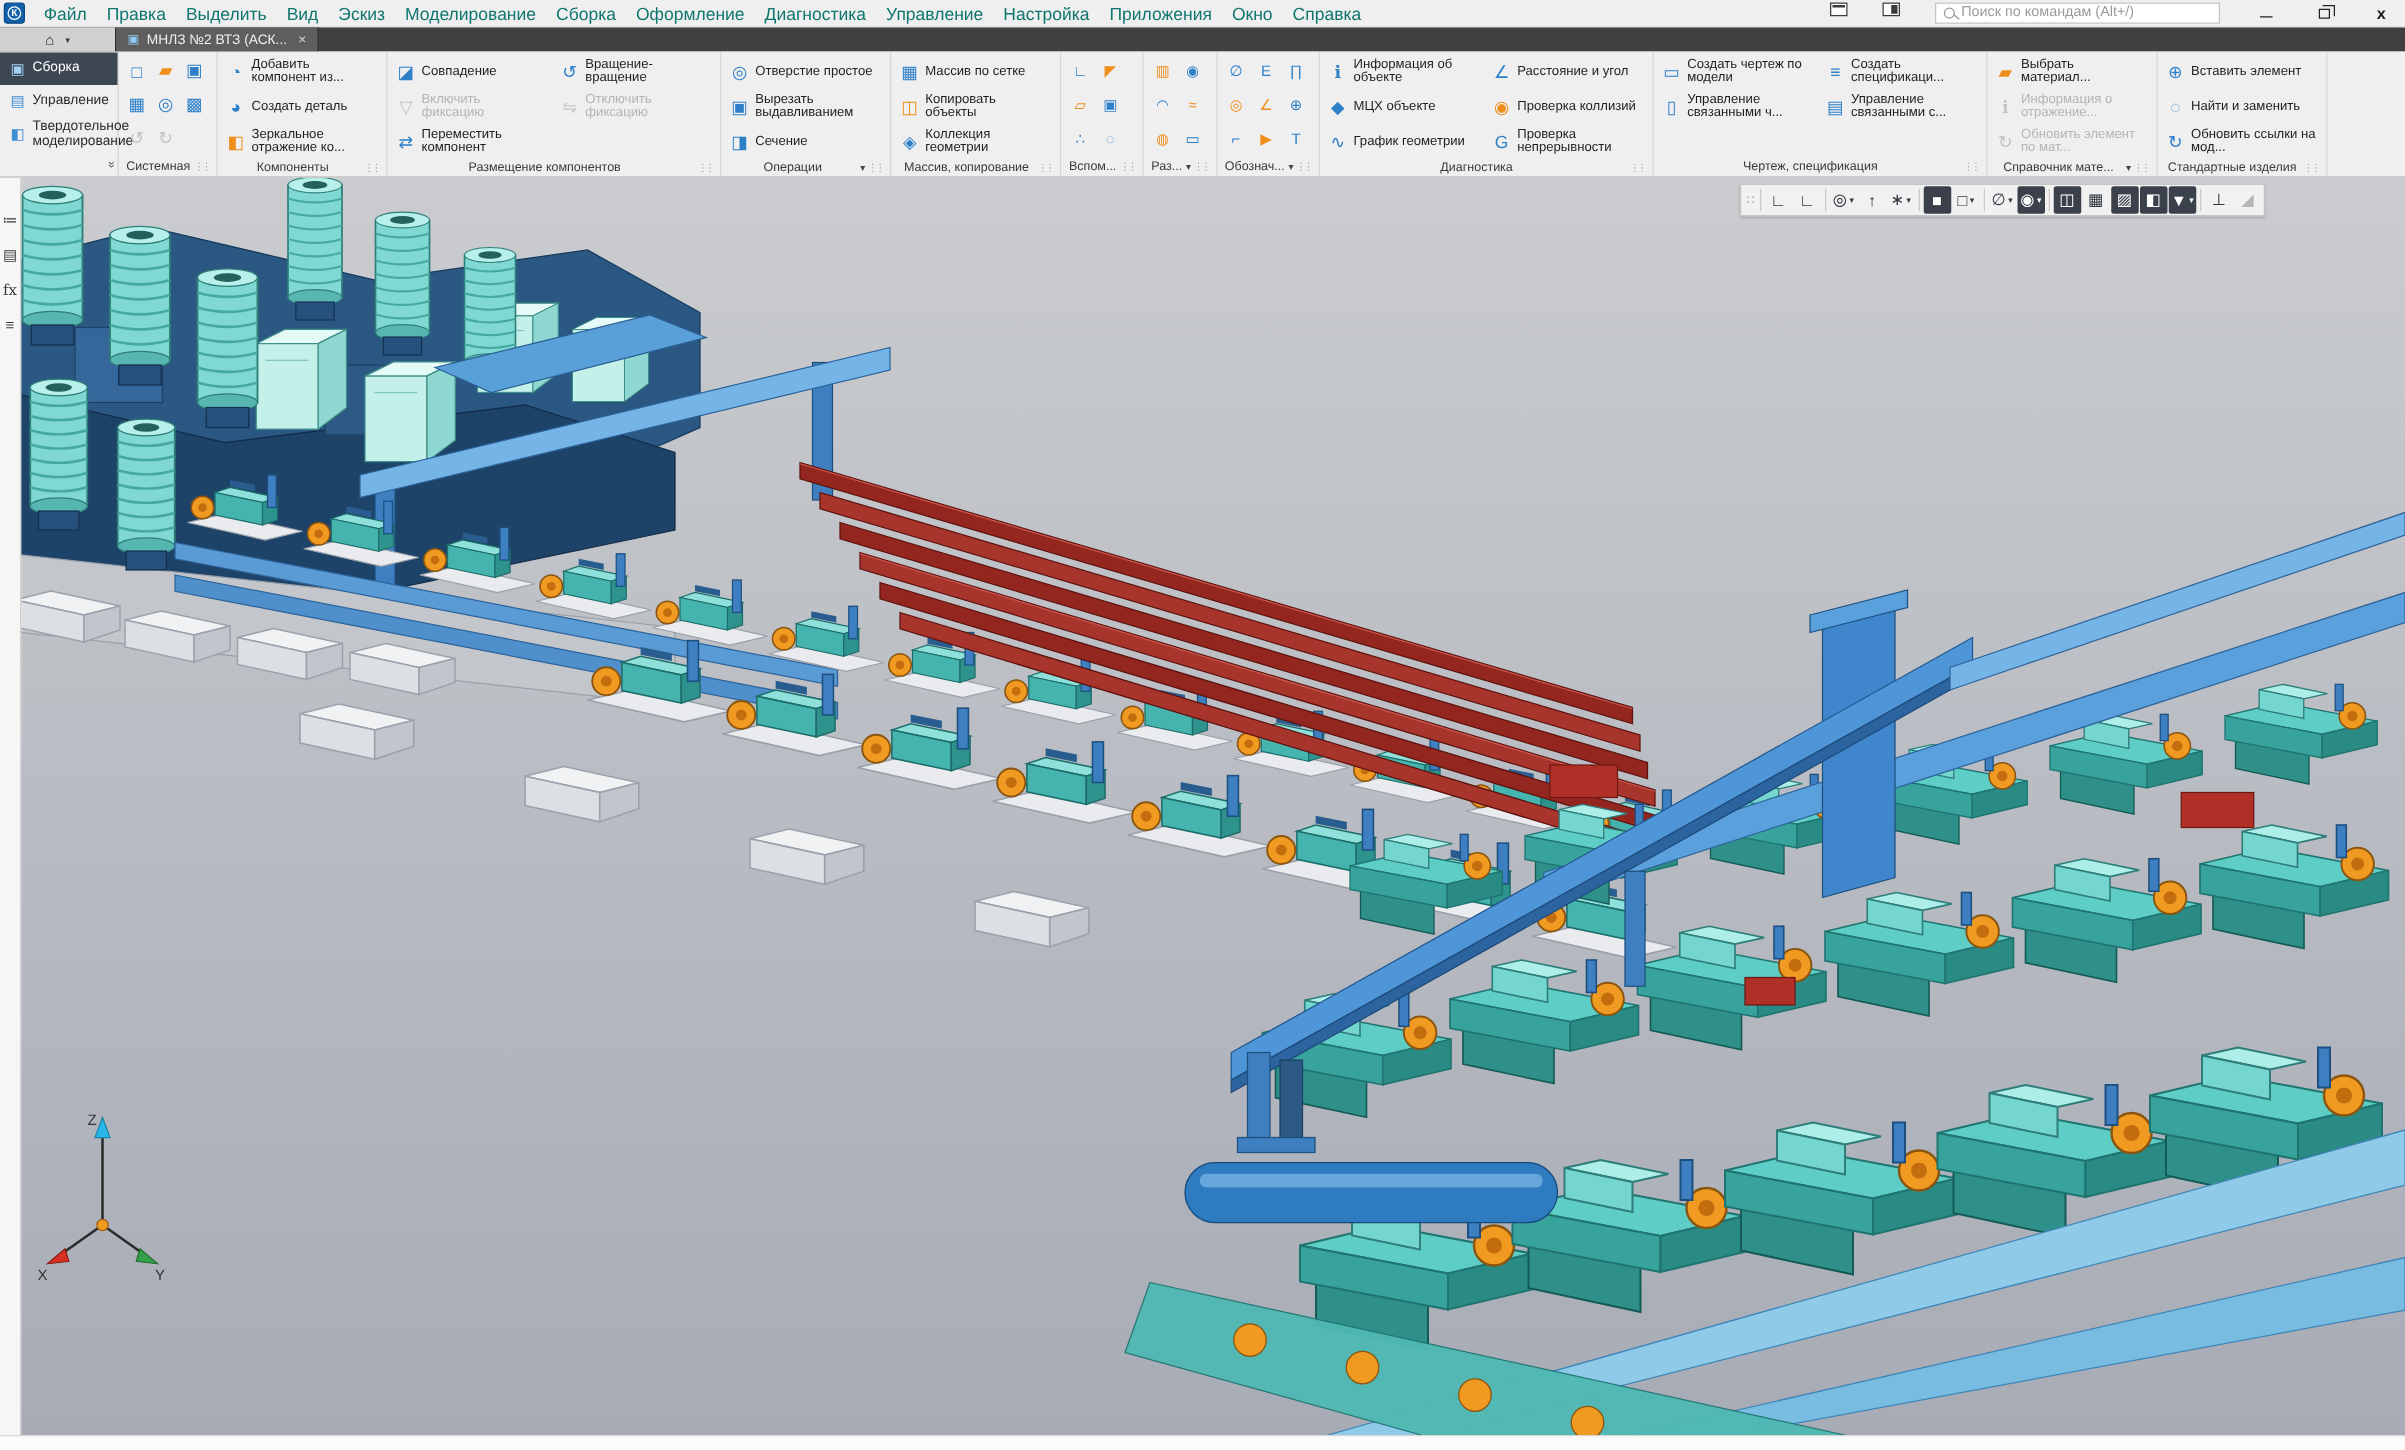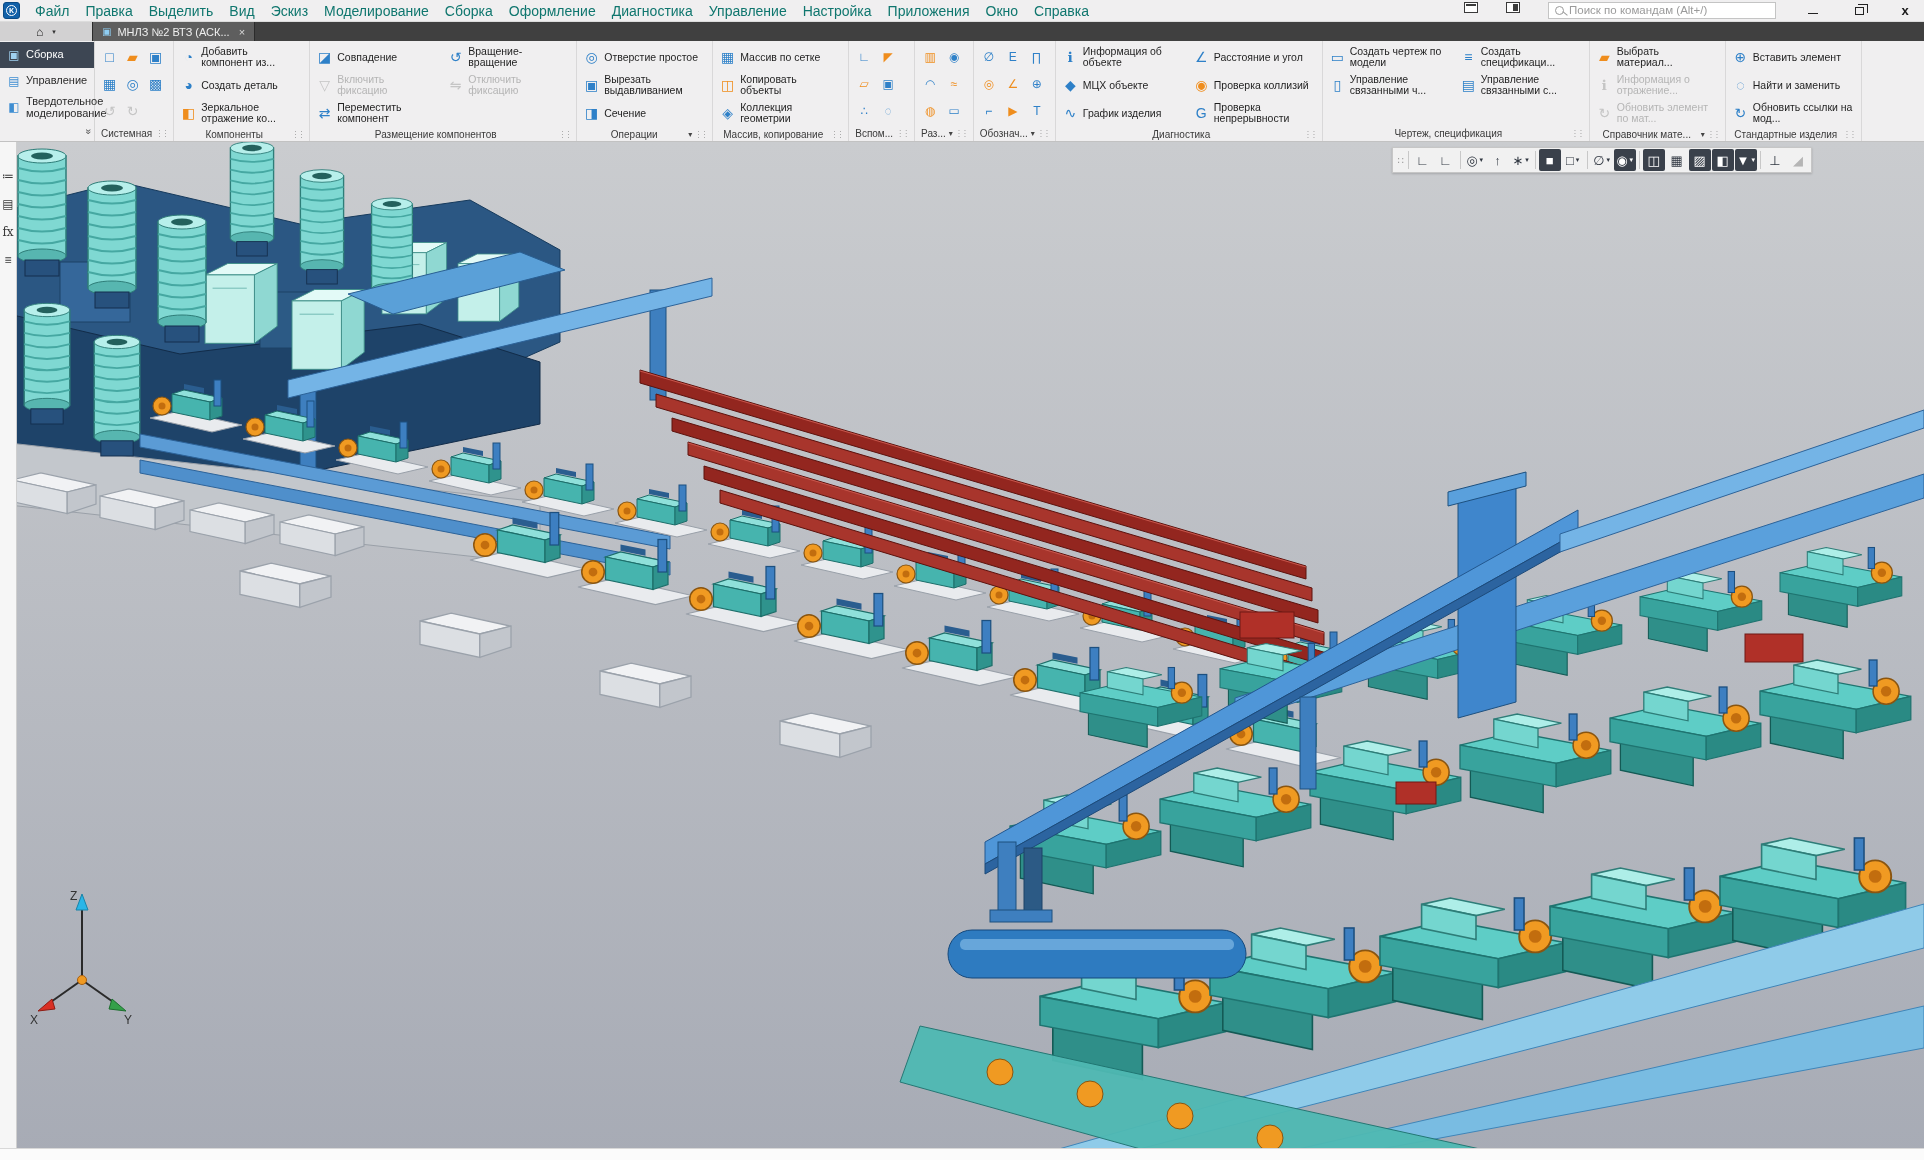--- a/index.html
+++ b/index.html
@@ -394,21 +394,21 @@
             <div class="rbtn">
               <span class="g b">ℹ</span>
               <span class="lab">Информация об объекте</span>
             </div>
             <div class="rbtn">
               <span class="g b">◆</span>
               <span class="lab">МЦХ объекте</span>
             </div>
             <div class="rbtn">
               <span class="g b">∿</span>
-              <span class="lab">График изделия</span>
+              <span class="lab">График геометрии</span>
             </div>
           </div>
           <div class="rcol">
             <div class="rbtn">
               <span class="g b">∠</span>
               <span class="lab">Расстояние и угол</span>
             </div>
             <div class="rbtn">
               <span class="g o">◉</span>
               <span class="lab">Проверка коллизий</span>

